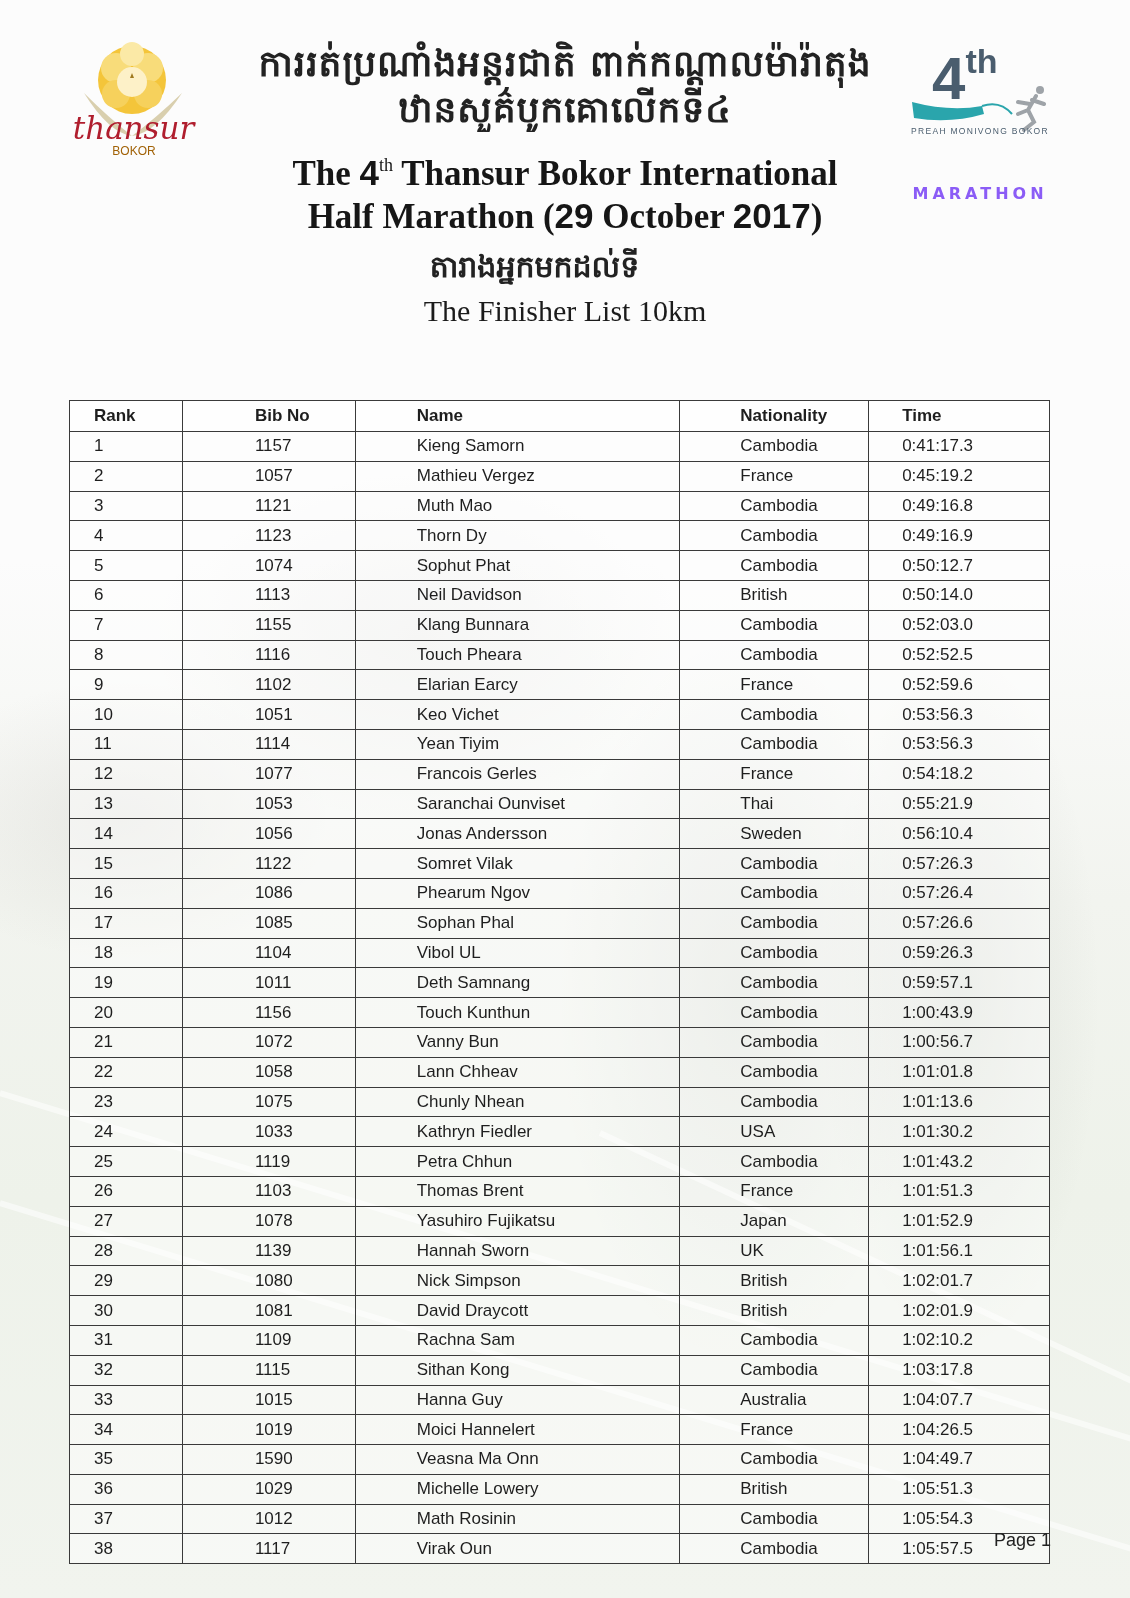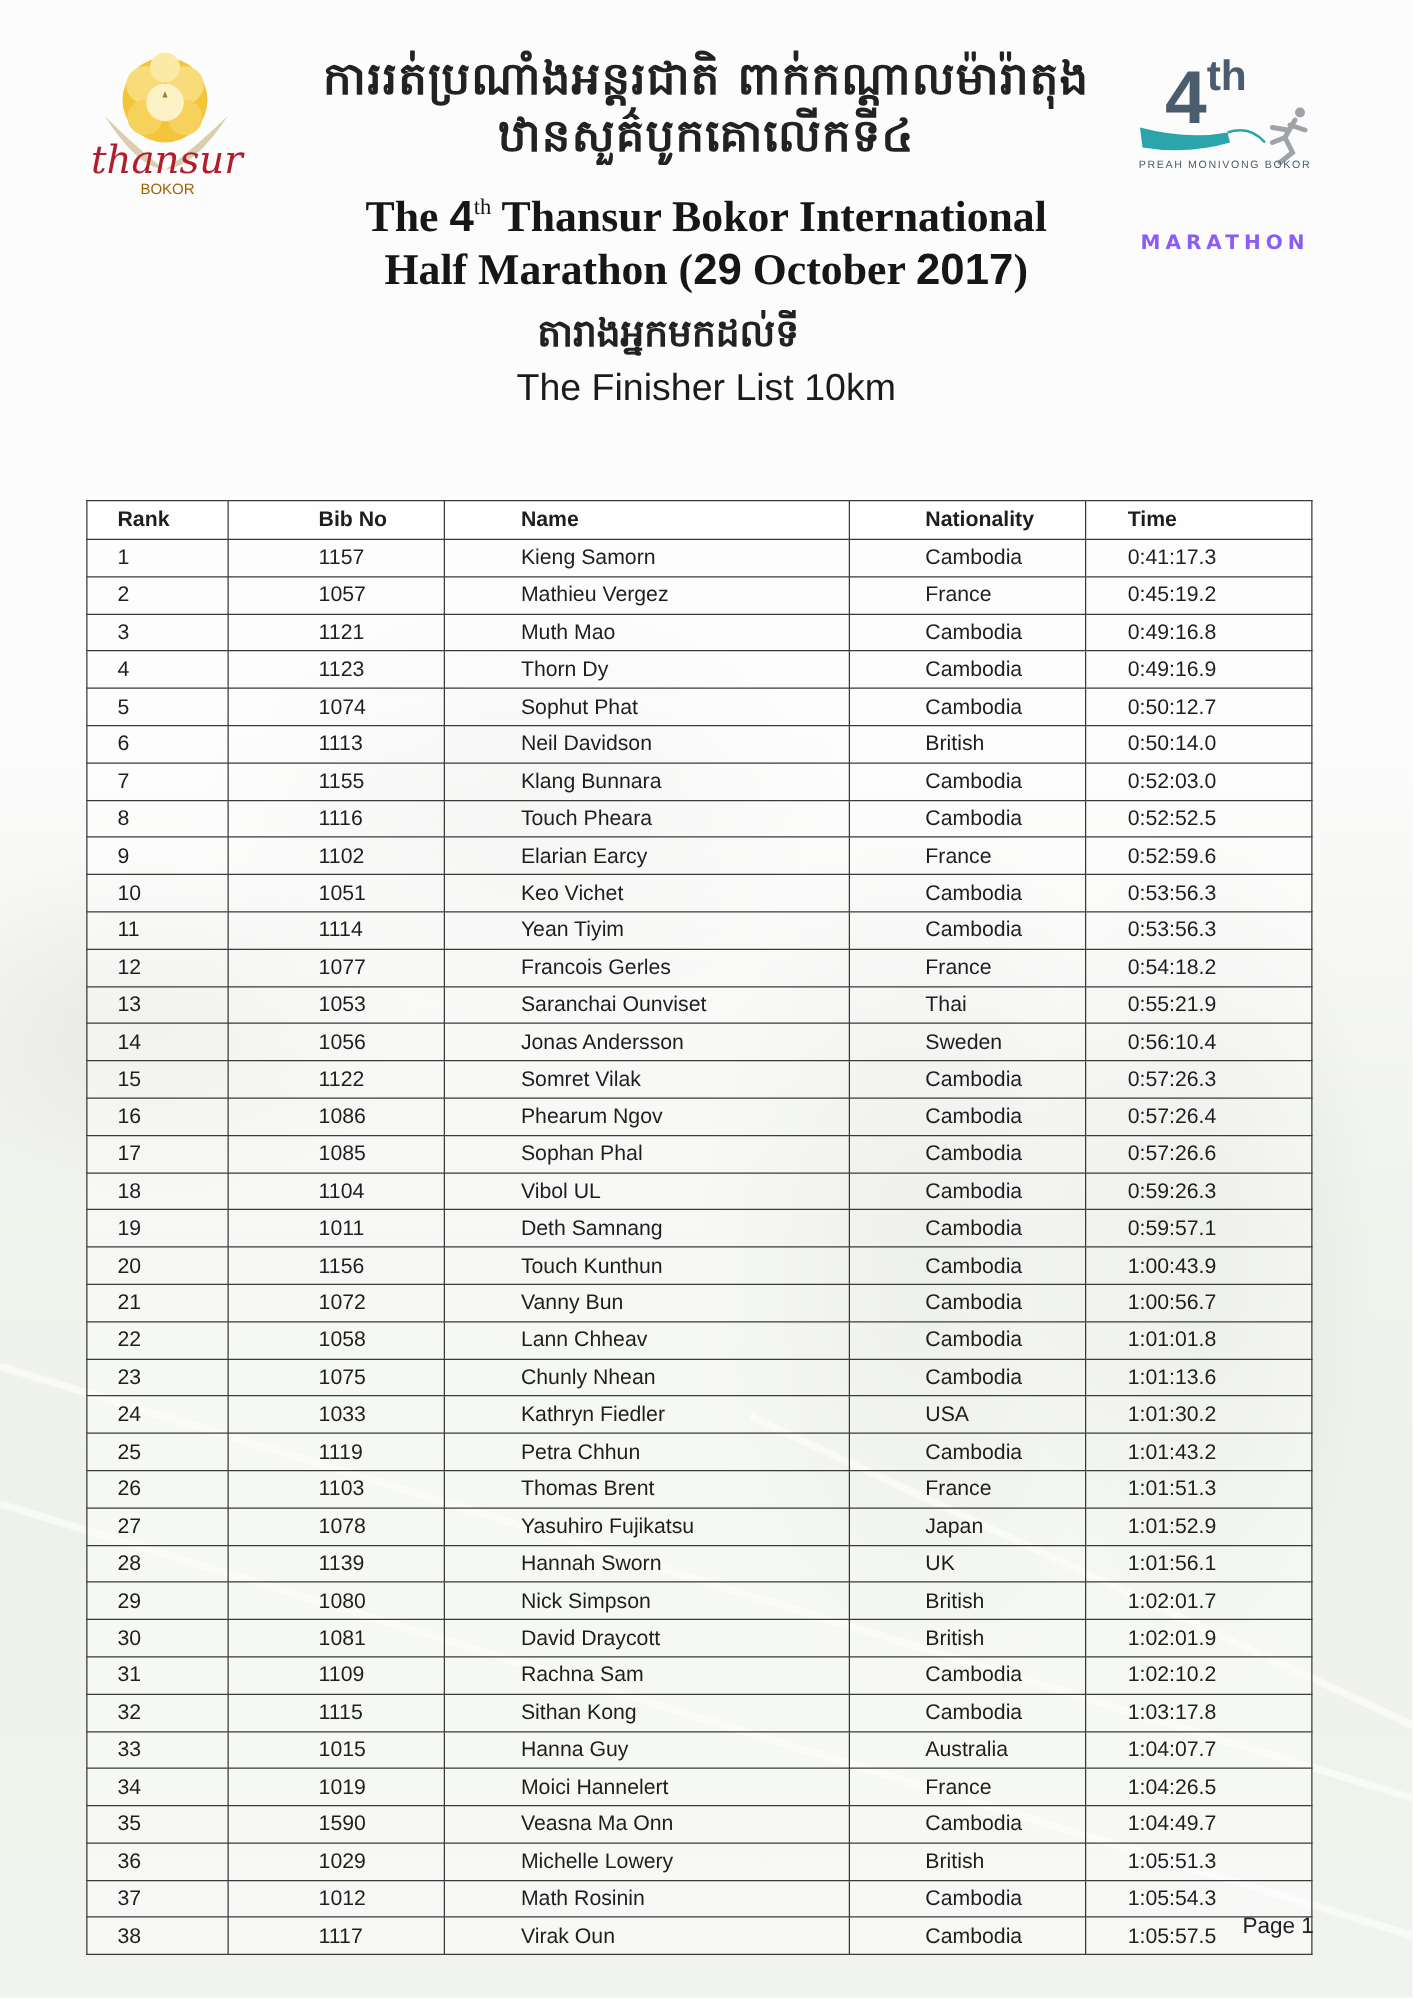--- a/index.html
+++ b/index.html
@@ -49,21 +49,21 @@
   }
   .en-title sup { font-size: 18px; vertical-align: 14px; font-weight: normal; }
   .en-title .sans { font-family: "Liberation Sans", sans-serif; font-weight: bold; }
   .khmer-2 {
     position: absolute; left: 0; top: 248px; width: 1069px; text-align: center;
     font-family: "DejaVu Serif", serif; font-weight: bold; font-size: 30px; color: #222;
     height: 40px; overflow: hidden;
   }
   .subtitle {
     position: absolute; left: 0; top: 294px; width: 1130px; text-align: center;
-    font-family: Liberation Sans, sans-serif; font-size: 30px; color: #1b1b1b;
+    font-family: Liberation Serif, serif; font-size: 30px; color: #1b1b1b;
   }
 
   
   table.finishers {
     position: absolute; left: 69px; top: 353px; width: 981px;
     border-collapse: collapse;
     font-family: "Liberation Sans", sans-serif; font-size: 17px; color: #1e1e1e; margin-top: 47px;
   }
   table.finishers th, table.finishers td {
     border: 1px solid #3a3a3a; height: 29.8px; padding: 0; text-align: left;

